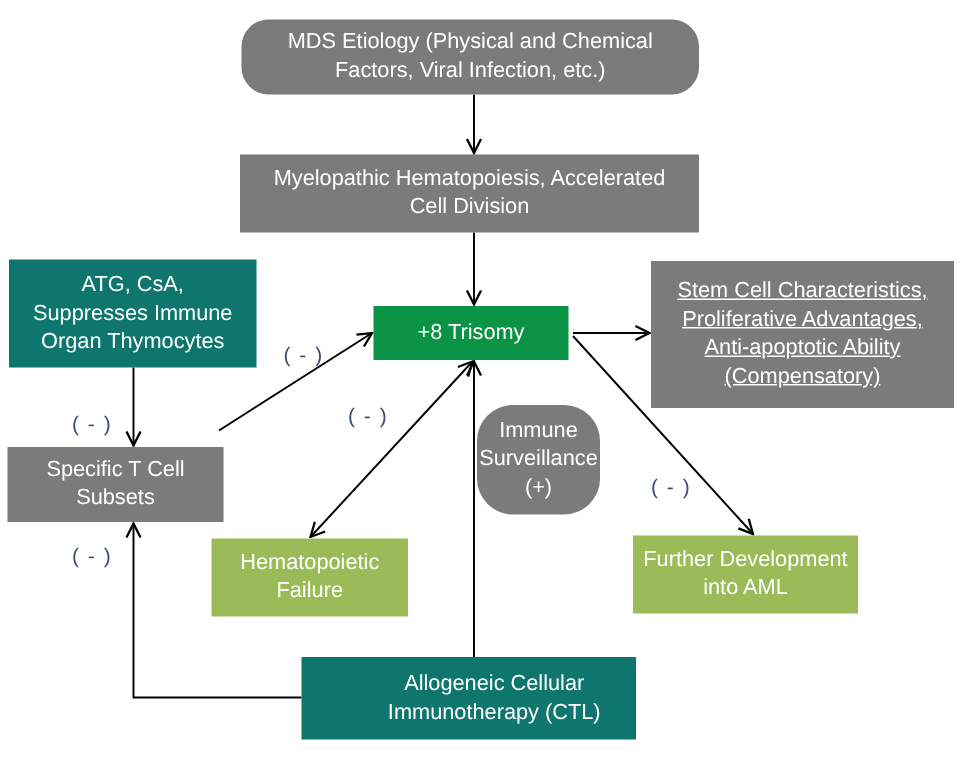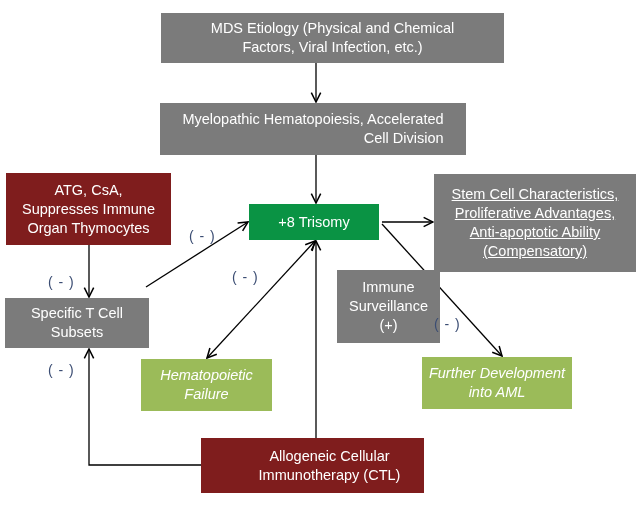--- a/index.html
+++ b/index.html
@@ -2,23 +2,23 @@
 <html><head>
 <meta charset="utf-8">
 <style>
   html, body { margin: 0; padding: 0; background: #ffffff; }
   body { width: 641px; height: 505px; position: relative; overflow: hidden;
          font-family: "Liberation Sans", sans-serif; }
   .node { position: absolute; display: flex; align-items: center; justify-content: center;
           text-align: center; color: #ffffff; font-size: 14.5px; line-height: 19px;
           box-sizing: border-box; padding: 2px 4px; white-space: pre-line; }
   .gray { background: #7b7b7b; }
-  .orange { background: #7f1d1d; }
+  .orange { background: #0f766e; }
   .green { background: #0a9344; }
-  .lime { background: #9bbb59; font-style: italic; }
+  .lime { background: #9bbb59; }
   .lbl { position: absolute; font-size: 14px; color: #3b4d73; white-space: nowrap;
          letter-spacing: 1px; }
   svg.edges { position: absolute; left: 0; top: 0; }
 </style>
 </head>
 <body>
 
 <svg class="edges" width="641" height="505">
   <defs>
     <marker id="arr" viewBox="0 0 10 10" refX="9" refY="5" markerWidth="9" markerHeight="9" orient="auto-start-reverse">
@@ -31,35 +31,35 @@
     <line x1="89" y1="245" x2="89" y2="297" marker-end="url(#arr)"></line>
     <line x1="146" y1="287" x2="248" y2="222" marker-end="url(#arr)"></line>
     <line x1="315" y1="241" x2="207" y2="358" marker-start="url(#arr)" marker-end="url(#arr)"></line>
     <line x1="382" y1="222" x2="433" y2="222" marker-end="url(#arr)"></line>
     <line x1="382" y1="224" x2="502" y2="356" marker-end="url(#arr)"></line>
     <line x1="316" y1="438" x2="316" y2="241" marker-end="url(#arr)"></line>
     <polyline points="201,465 89,465 89,349" marker-end="url(#arr)"></polyline>
   </g>
 </svg>
 
-<div class="node gray" style="left:161px; top:13px; width:343px; height:50px;">MDS Etiology (Physical and Chemical
+<div class="node gray" style="left:161px; top:13px; width:305px; height:50px;border-radius:18px;">MDS Etiology (Physical and Chemical
 Factors, Viral Infection, etc.)</div>
-<div class="node gray" style="left:160px; top:103px; width:306px; height:52px;text-align:right;">Myelopathic Hematopoiesis, Accelerated
+<div class="node gray" style="left:160px; top:103px; width:306px; height:52px;">Myelopathic Hematopoiesis, Accelerated
 Cell Division</div>
 <div class="node orange" style="left:6px; top:173px; width:165px; height:72px;">ATG, CsA,
 Suppresses Immune
 Organ Thymocytes</div>
 <div class="node green" style="left:249px; top:204px; width:130px; height:36px;">+8 Trisomy</div>
 <div class="node gray" style="left:434px; top:174px; width:202px; height:98px;text-decoration:underline;">Stem Cell Characteristics,
 Proliferative Advantages,
 Anti-apoptotic Ability
 (Compensatory)</div>
 <div class="node gray" style="left:5px; top:298px; width:144px; height:50px;">Specific T Cell
 Subsets</div>
-<div class="node gray" style="left:337px; top:270px; width:103px; height:73px;">Immune
+<div class="node gray" style="left:318px; top:270px; width:82px; height:73px;border-radius:24px;">Immune
 Surveillance
 (+)</div>
 <div class="node lime" style="left:141px; top:359px; width:131px; height:52px;">Hematopoietic
 Failure</div>
 <div class="node lime" style="left:422px; top:357px; width:150px; height:52px;">Further Development
 into AML</div>
 <div class="node orange" style="left:201px; top:438px; width:223px; height:55px;padding-left:38px;">Allogeneic Cellular
 Immunotherapy (CTL)</div>
 
 <span class="lbl" style="left:48px; top:274px;">( - )</span>

